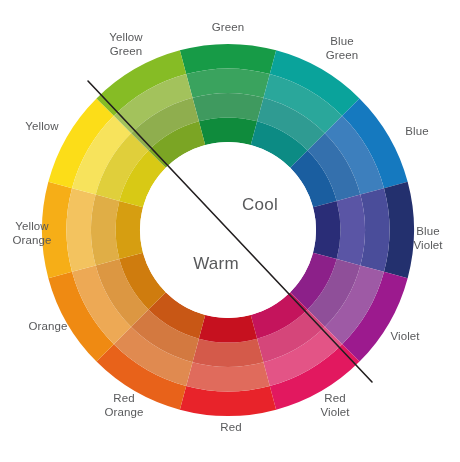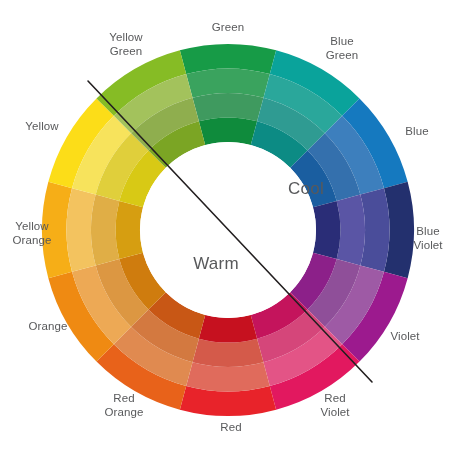--- a/index.html
+++ b/index.html
@@ -144,16 +144,16 @@
       <div class="label" style="left: 124px; top: 405px; transform: translate(-50%, -50%);">Red
 Orange</div>
       <div class="label" style="left: 48px; top: 327px; transform: translate(-50%, -50%);">Orange</div>
       <div class="label" style="left: 32px; top: 233px; transform: translate(-50%, -50%);">Yellow
 Orange</div>
       <div class="label" style="left: 42px; top: 127px; transform: translate(-50%, -50%);">Yellow</div>
       <div class="label" style="left: 126px; top: 44px; transform: translate(-50%, -50%);">Yellow
 Green</div>
     </div>
   <div id="temp-layer">
-      <div class="temp-label" style="left: 260px; top: 188px; transform: translate(-50%, -50%); margin-left: 46px;">Cool</div>
+      <div class="temp-label" style="left: 260px; top: 204px; transform: translate(-50%, -50%);">Cool</div>
       <div class="temp-label" style="left: 216px; top: 263px; transform: translate(-50%, -50%);">Warm</div>
     </div>
 </div>
 
 </body></html>

